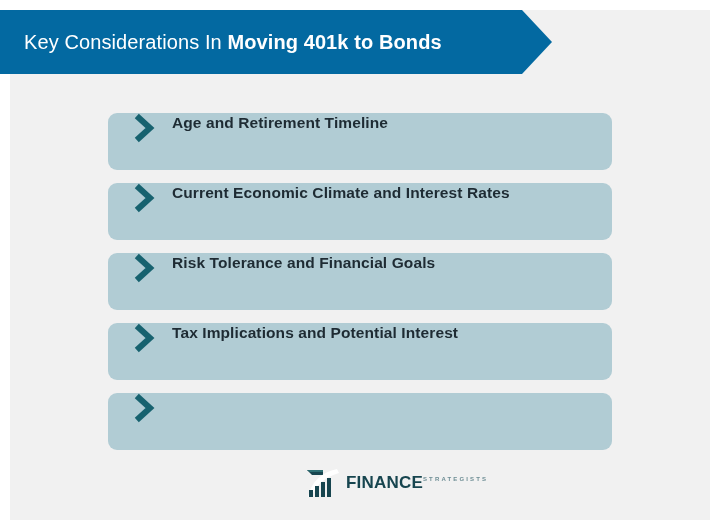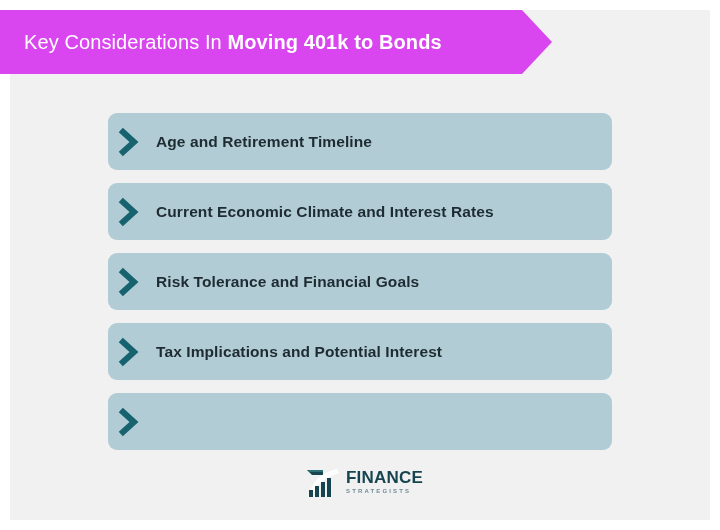--- a/index.html
+++ b/index.html
@@ -32,21 +32,21 @@
     background: #f1f1f1;
   }
 
   
   .header-banner {
     position: absolute;
     left: 0px;
     top: 10px;
     width: 552px;
     height: 64px;
-    background: #d946ef;
+    background: #0369a1;
     -webkit-clip-path: polygon(0 0, 522px 0, 552px 32px, 522px 64px, 0 64px);
     clip-path: polygon(0 0, 522px 0, 552px 32px, 522px 64px, 0 64px);
     display: flex;
     align-items: center;
     box-sizing: border-box;
     padding-left: 24px;
   }
 
   .header-title {
     color: #ffffff;
@@ -69,23 +69,22 @@
   }
 
   .card {
     position: relative;
     width: 504px;
     height: 57px;
     margin-bottom: 13px;
     background: #b1ccd4;
     border-radius: 9px;
     display: flex;
-    align-items: center;
     box-sizing: border-box;
-    padding-left: 8px;
+    padding-left: 24px;
   }
 
   .chevron-icon {
     flex: 0 0 auto;
     width: 26px;
     height: 30px;
     margin-right: 14px;
     display: block;
   }
 
@@ -112,21 +111,21 @@
   .logo-mark {
     width: 36px;
     height: 32px;
     flex: 0 0 auto;
     display: block;
   }
 
   .logo-text {
     margin-left: 4px;
     display: flex;
-    flex-direction: column;
+    flex-direction: row;
   }
 
   .logo-word {
     color: #17454f;
     font-size: 17px;
     font-weight: 700;
     line-height: 17px;
     letter-spacing: 0.2px;
   }
 

